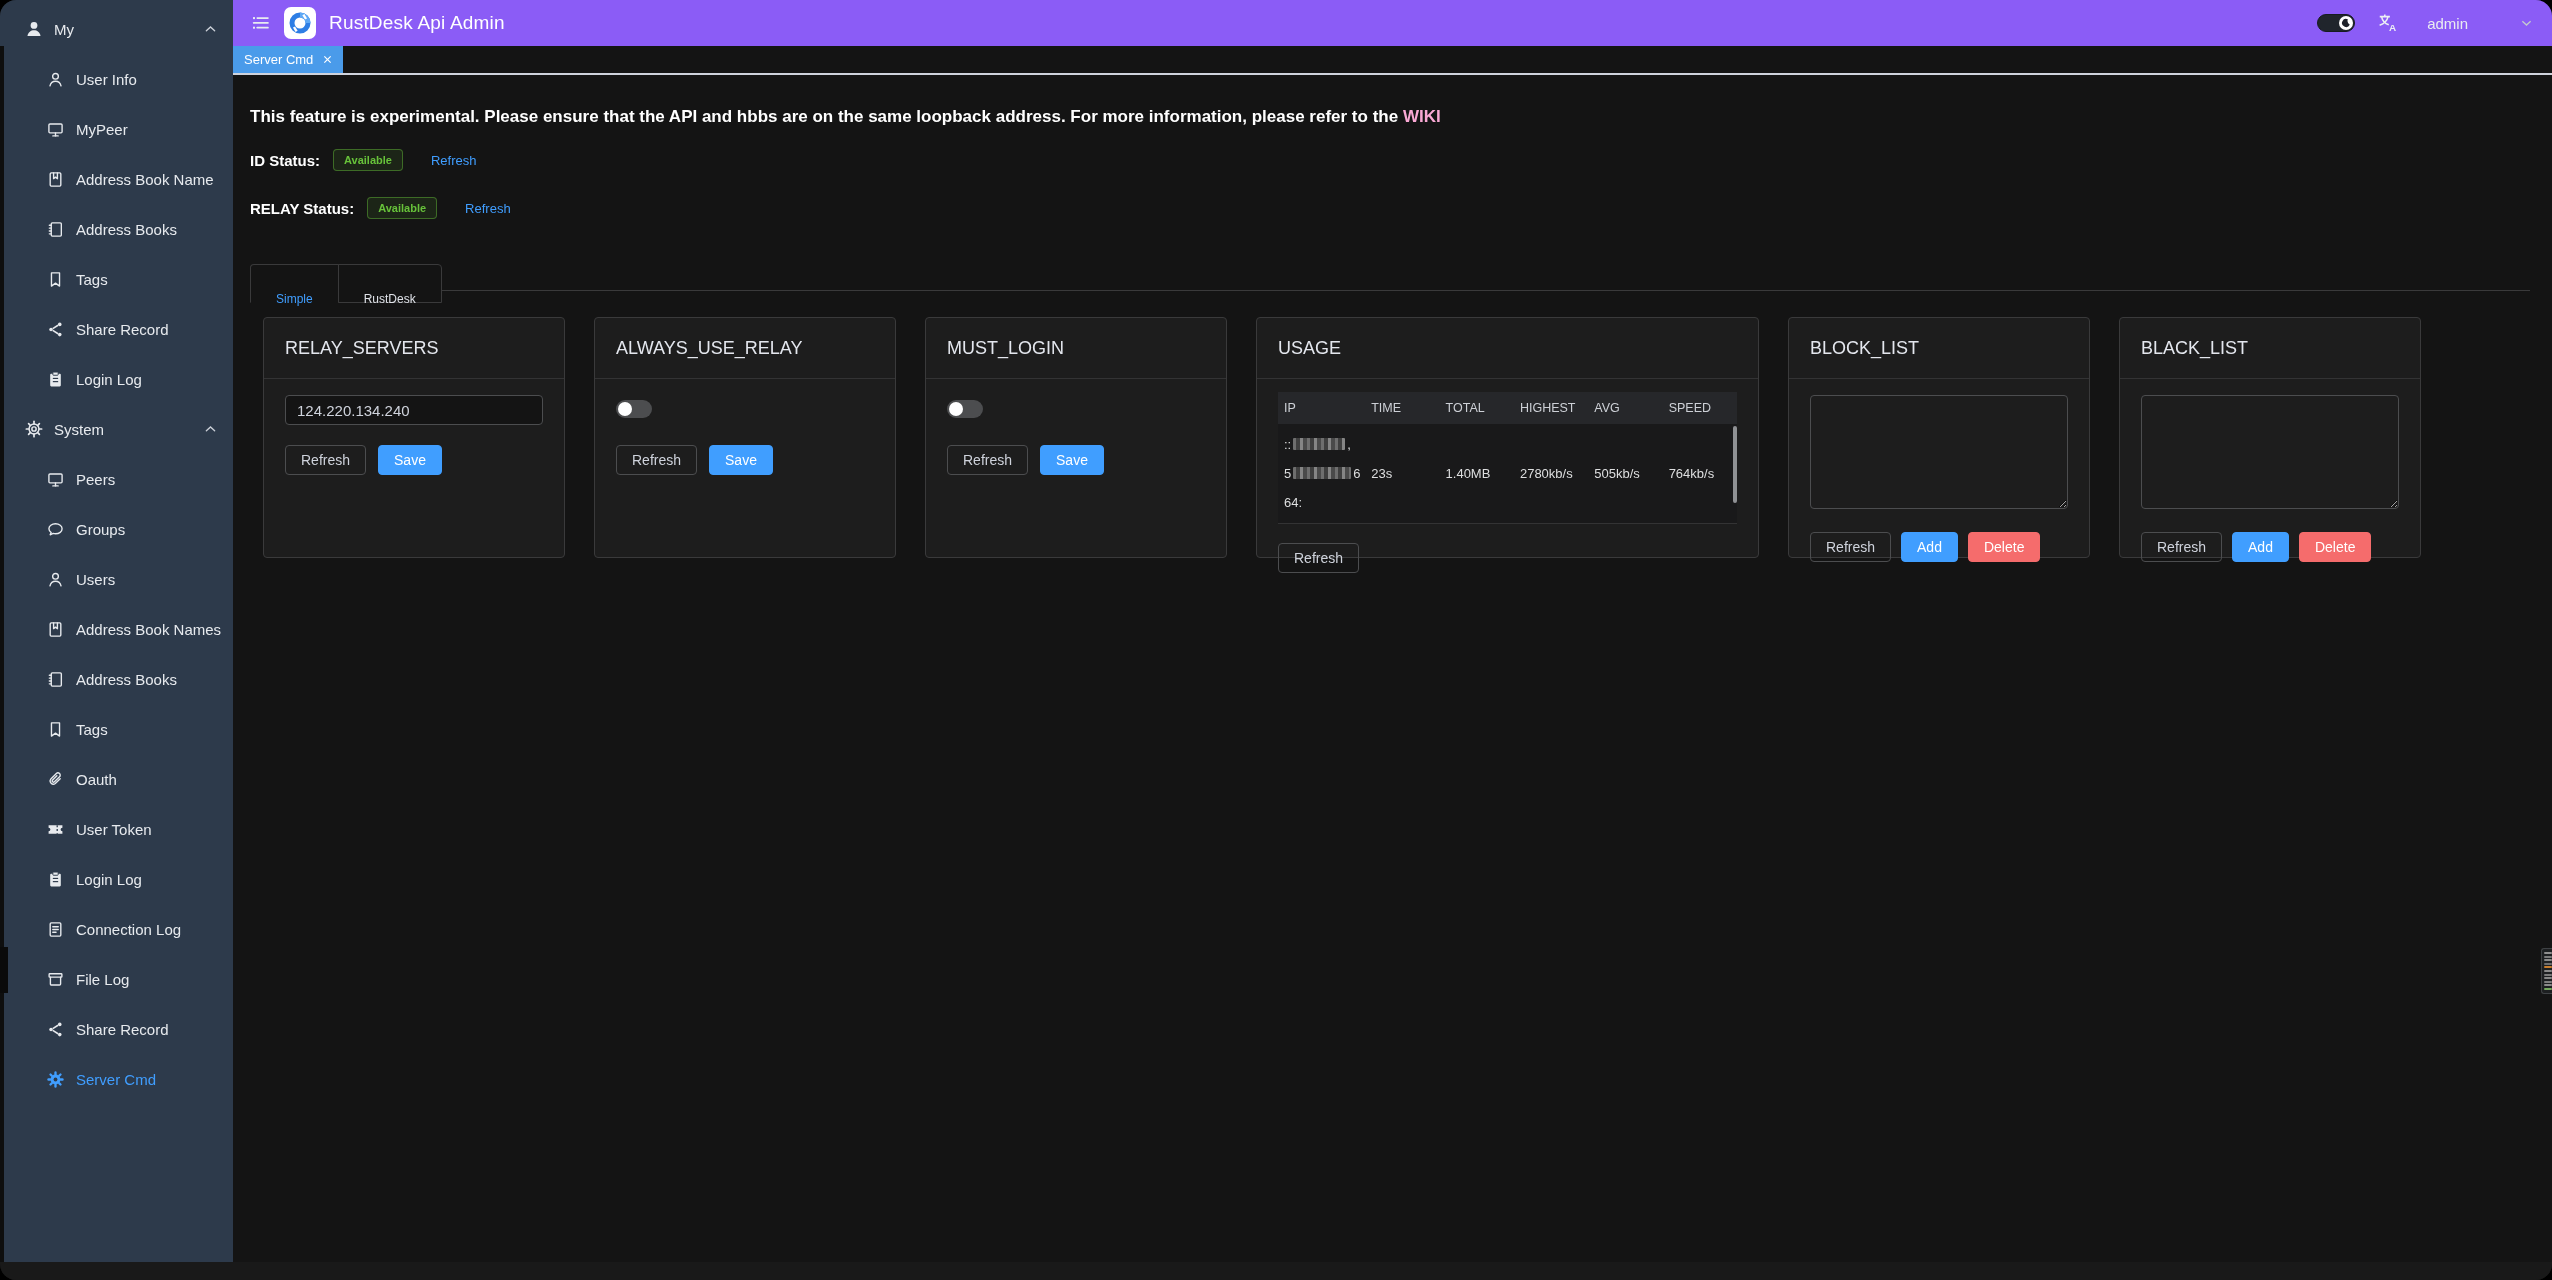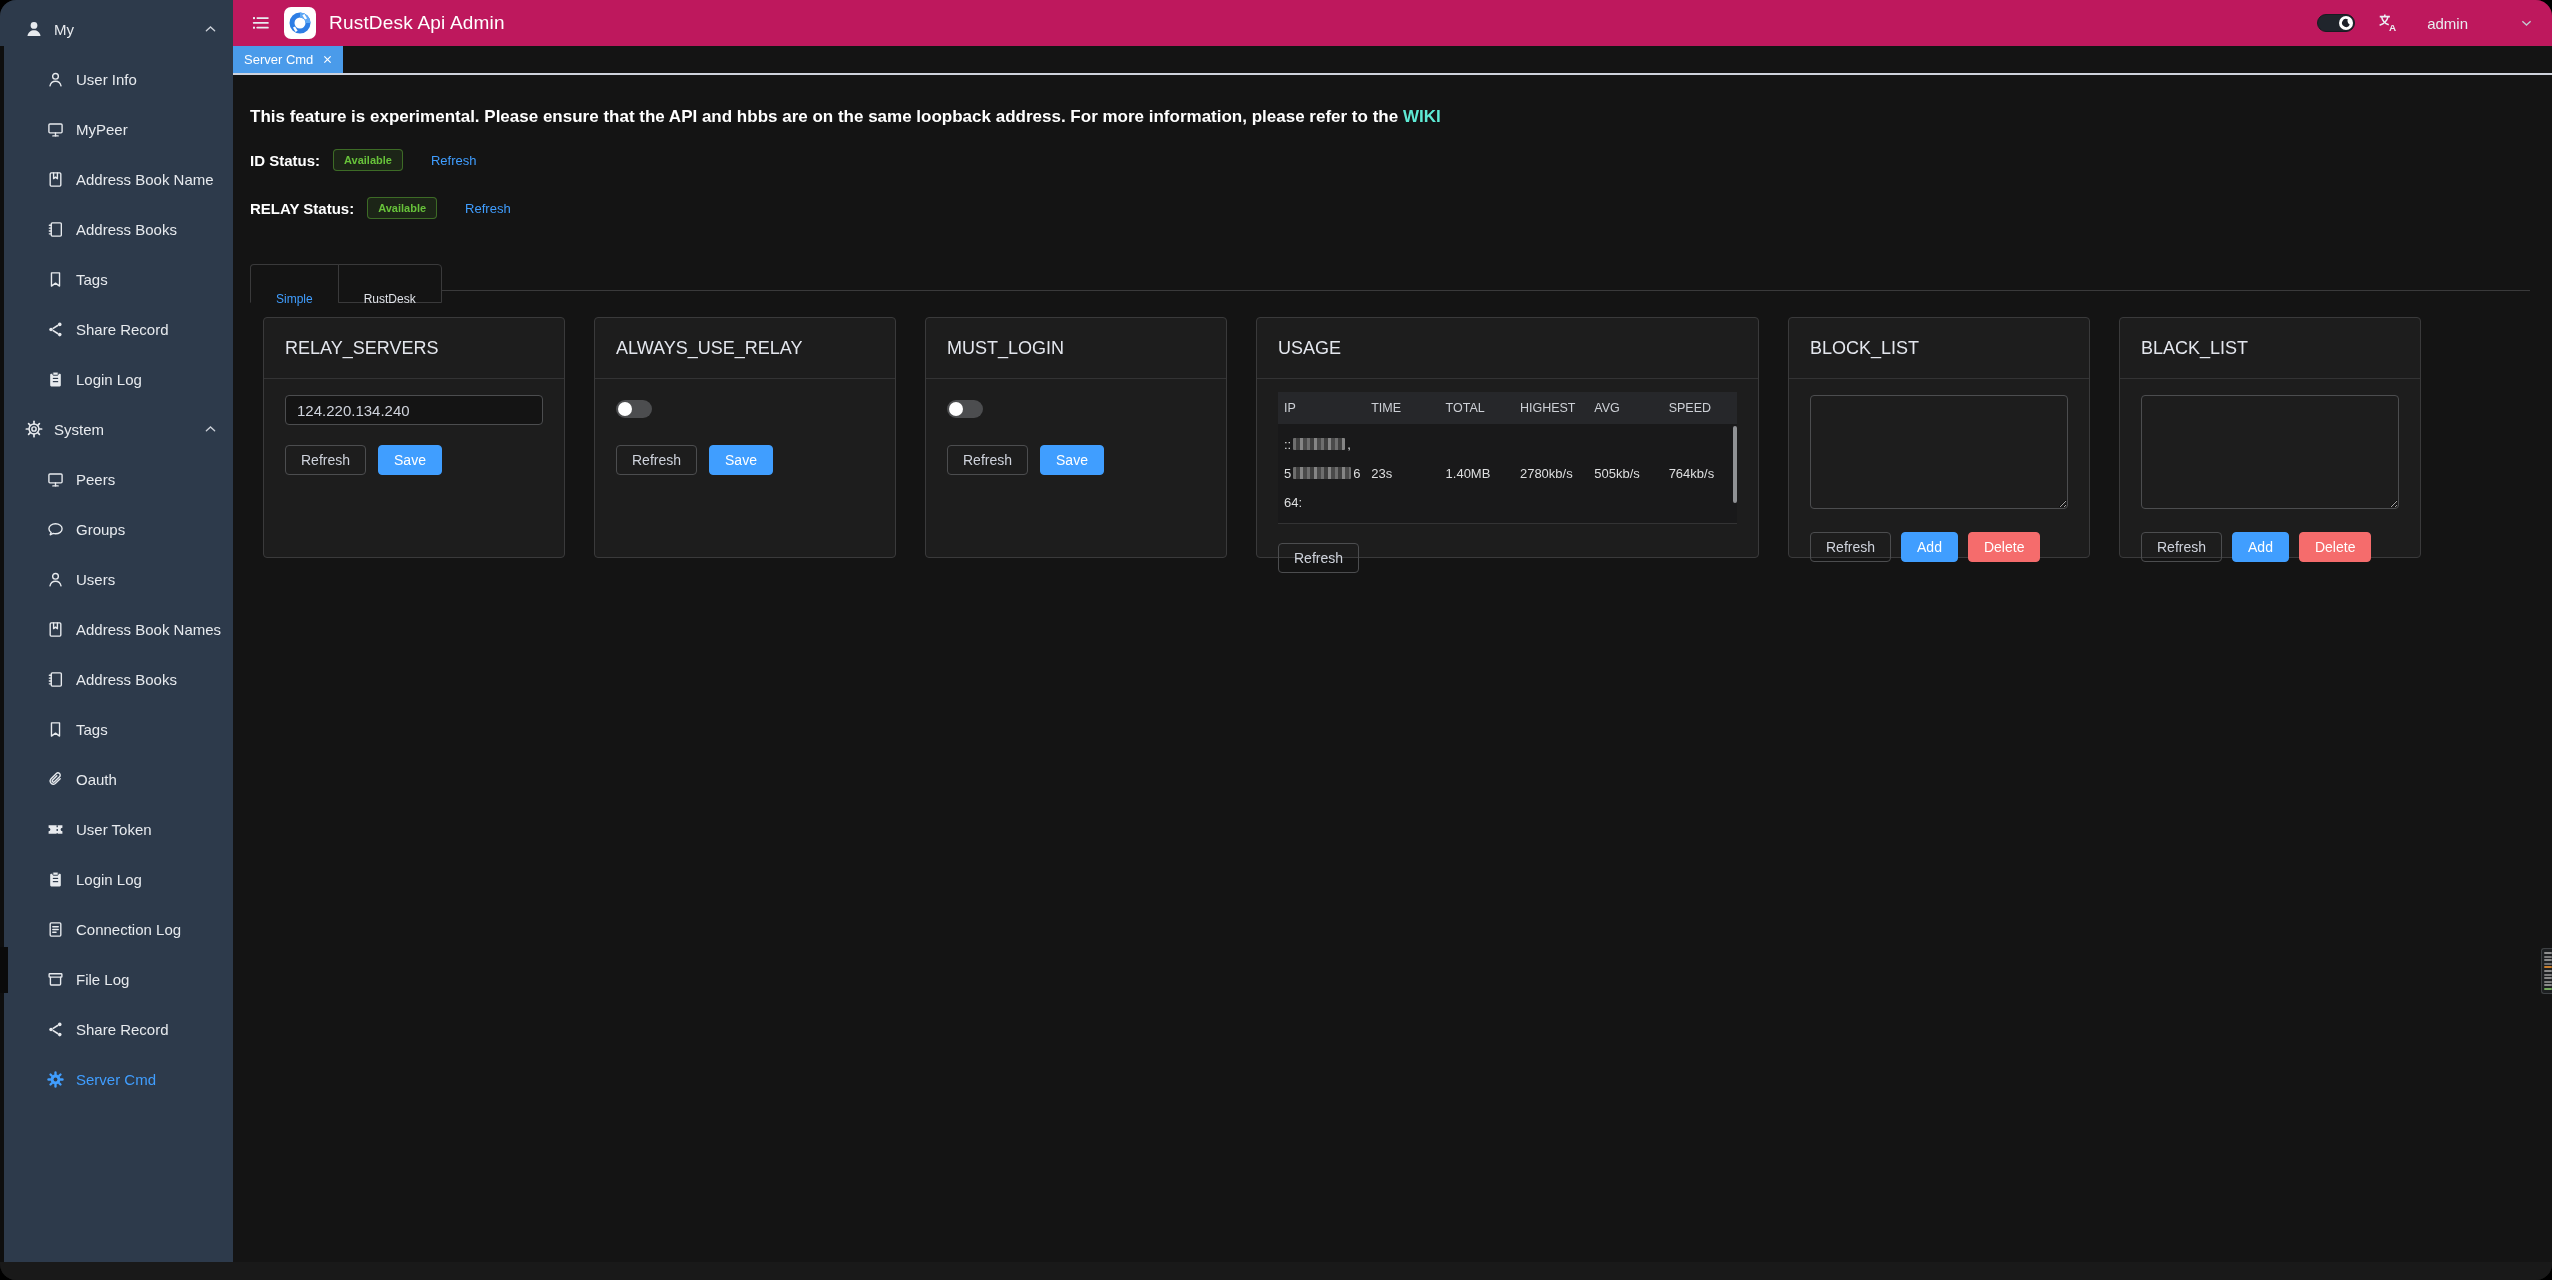--- a/index.html
+++ b/index.html
@@ -17,40 +17,40 @@
   .side-item { position:relative; height:50px; display:flex; align-items:center; color:#e7eaee; font-size:15px; cursor:pointer; }
   .side-section { padding-left:25px; }
   .side-sub { padding-left:47px; }
   .s-icon { width:17px; height:17px; display:inline-flex; margin-right:12px; flex:none; }
   .side-section .s-icon { width:18px; height:18px; margin-right:11px; }
   .s-icon svg { width:100%; height:100%; }
   .s-chevron { position:absolute; right:17px; top:50%; transform:translateY(-50%); width:11px; height:8px; display:inline-flex; }
   .s-chevron svg { width:100%; height:100%; }
   .side-item.active { color:#409eff; }
   
-  .topbar { position:absolute; left:233px; top:0; right:0; height:46px; background:#be185d; display:flex; align-items:center; padding:0 20px 0 19px; z-index:4; }
+  .topbar { position:absolute; left:233px; top:0; right:0; height:46px; background:#8b5cf6; display:flex; align-items:center; padding:0 20px 0 19px; z-index:4; }
   .fold-btn { width:18px; height:18px; display:inline-flex; cursor:pointer; }
   .logo { width:32px; height:32px; margin-left:14px; display:inline-flex; }
   .app-title { color:#ffffff; font-size:19px; margin-left:13px; letter-spacing:.2px; }
   .topbar-spacer { flex:1; }
   .dm-switch { position:relative; width:38px; height:18px; border-radius:10px; background:#20252c; border:1px solid #171b21; cursor:pointer; flex:none; }
   .dm-knob { position:absolute; right:1px; top:1px; width:14px; height:14px; border-radius:50%; background:#ffffff; display:flex; align-items:center; justify-content:center; }
   .dm-knob svg { width:10px; height:10px; }
   .lang-btn { width:24px; height:22px; margin-left:22px; display:inline-flex; cursor:pointer; }
   .user-menu { display:flex; align-items:center; margin-left:26px; cursor:pointer;gap:42px; }
   .user-name { color:#e9ecf0; font-size:15px; }
   .user-caret { width:11px; height:8px; margin-left:11px; display:inline-flex; }
   
   .tabstrip { position:absolute; left:233px; top:46px; right:0; height:29px; background:#141414; border-bottom:2px solid #cfd3dc; display:flex; z-index:3; }
   .route-tag { height:27px; background:#4a9bea; color:#fff; font-size:13px; display:flex; align-items:center; padding:0 11px; cursor:pointer; }
   .route-tag .tag-x { width:9px; height:9px; margin-left:10px; display:inline-flex; cursor:pointer; }
   
   .content { position:absolute; left:233px; top:77px; right:0; bottom:18px; }
   .notice { position:absolute; left:17px; top:30px; color:#ffffff; font-size:17px; font-weight:bold; white-space:nowrap; }
-  .notice a { color:#5eead4; cursor:pointer; }
+  .notice a { color:#f9a8d4; cursor:pointer; }
   .status-row { position:absolute; left:17px; height:26px; display:flex; align-items:center; }
   #id-status { top:70px; }
   #relay-status { top:118px; }
   .status-label { color:#ffffff; font-size:15px; font-weight:bold; }
   .badge-success { margin-left:13px; font-size:11px; font-weight:bold; color:#67c23a; background:rgba(103,194,58,0.10); border:1px solid rgba(103,194,58,0.45); border-radius:4px; padding:4px 10px; }
   .link-action { margin-left:28px; color:#409eff; font-size:13px; cursor:pointer; }
   .tabs-underline { position:absolute; left:17px; right:22px; top:213px; height:1px; background:#3a3a3b; }
   .view-tabs { position:absolute; left:17px; top:175px; display:flex; z-index:2; }
   .vtab { height:39px; line-height:37px; padding:16px 25px; font-size:12px; color:#dfe2e8; background:#141414; border:1px solid #3a3a3b; cursor:pointer;margin-top:12px; }
   .vtab + .vtab { margin-left:-1px; border-radius:0 4px 0 0; }

